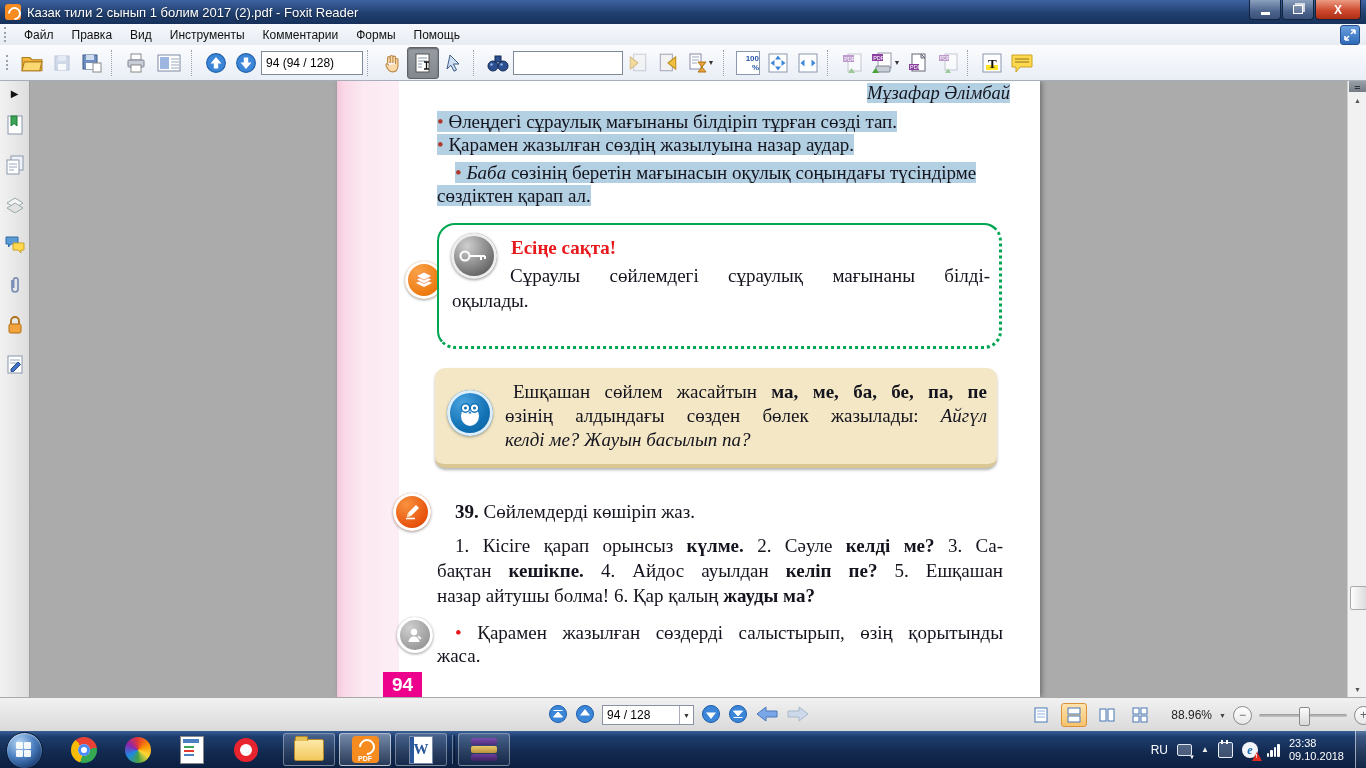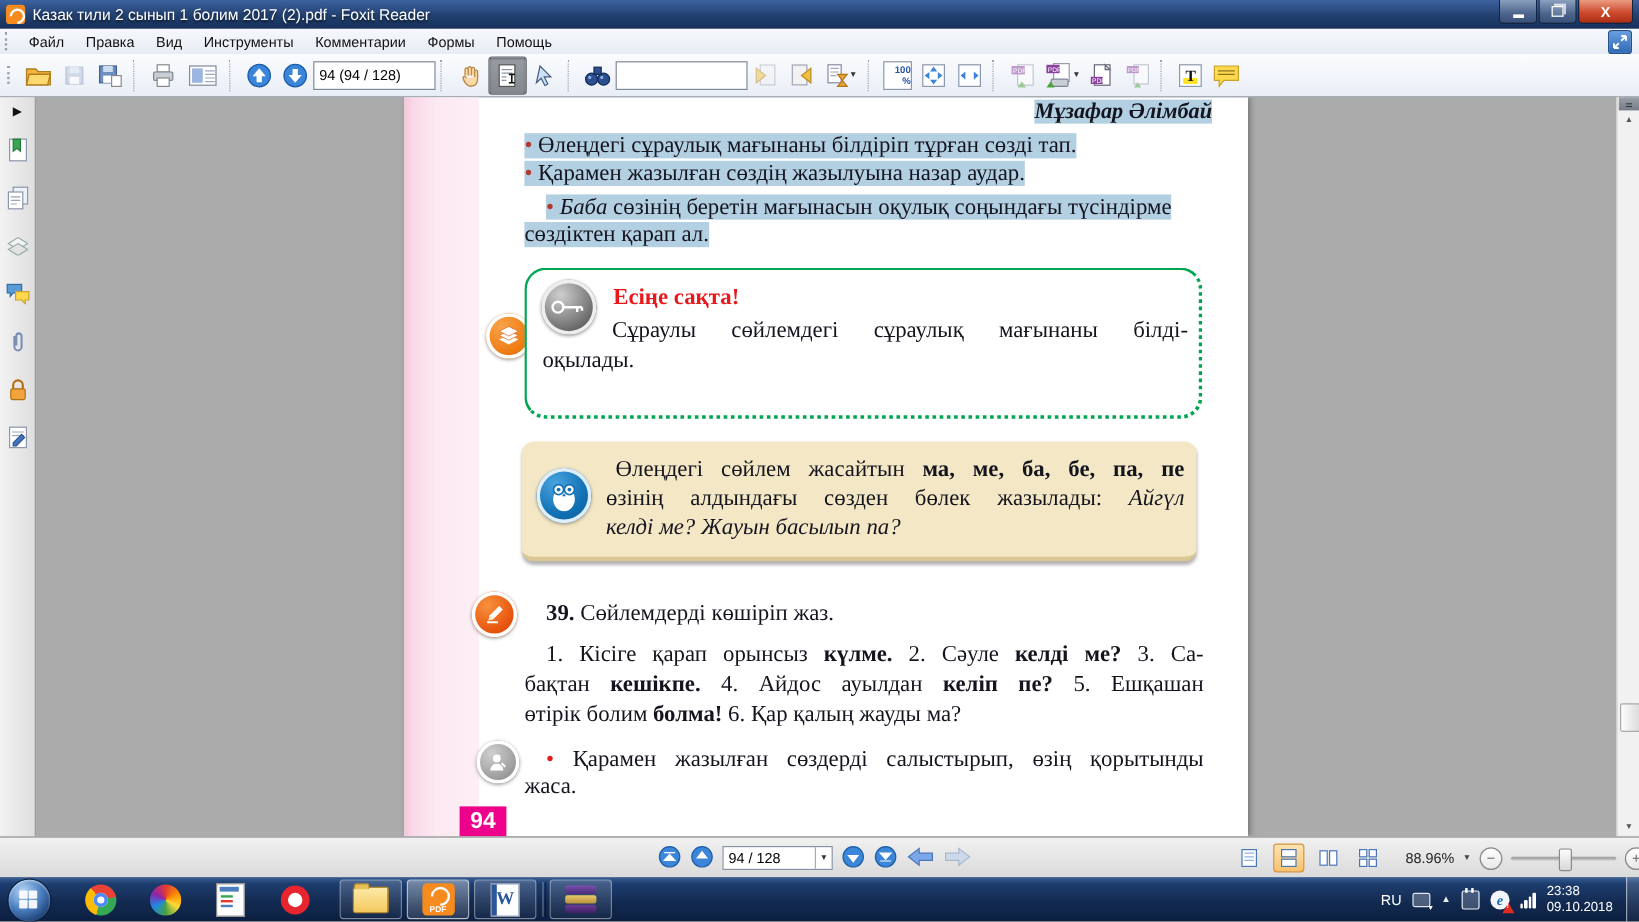--- a/index.html
+++ b/index.html
@@ -51,21 +51,21 @@
 
   
   #docarea{position:absolute;left:30px;top:81px;width:1317px;height:616px;background:#ababab;overflow:hidden}
   #page{position:absolute;left:307px;top:0;width:703px;height:616px;background:#fff;box-shadow:2px 0 5px rgba(0,0,0,.35)}
   #pinkstrip{position:absolute;left:0;top:0;width:62px;height:616px;
     background:linear-gradient(90deg,#f5c6db 0px,#f9d8e7 7px,#fce9f2 26px,#fdeef5 100%)}
   .book{font-family:"Liberation Serif","DejaVu Serif",serif;color:#14141e;font-size:19px}
   .sel{background:#b3cfe2}
   .jl{text-align:justify;text-align-last:justify}
 
-  #author-line{position:absolute;right:30px;top:2px;font-weight:bold;font-style:italic;font-size:18.5px}
+  #author-line{position:absolute;right:30px;top:2px;font-weight:normal;font-style:italic;font-size:18.5px}
   .introline{position:absolute;left:100px;width:570px;line-height:23px;white-space:nowrap}
 
   .badge{position:absolute;border-radius:50%;box-shadow:0 1px 3px rgba(0,0,0,.4), inset 0 0 0 3px #fff}
   #books-badge{left:68px;top:180px;width:38px;height:38px;background:radial-gradient(circle at 35% 30%,#f9a34c,#ef7c12 60%,#d96204)}
   #pencil-badge{left:56px;top:412px;width:38px;height:38px;background:radial-gradient(circle at 35% 30%,#f8923e,#e8550e 60%,#c73d03)}
   #person-badge{left:60px;top:536px;width:36px;height:36px;background:radial-gradient(circle at 35% 30%,#cfcfcf,#9a9a9a 65%,#6f6f6f)}
   .badge svg{position:absolute;left:50%;top:50%;transform:translate(-50%,-50%)}
 
   #remember-box{position:absolute;left:100px;top:142px;width:560px;height:121px;
     border:2.5px solid #00a651;border-right:3px dotted #00a651;border-bottom:3px dotted #00a651;border-radius:18px;background:#fff}
@@ -454,40 +454,40 @@
         <svg width="26" height="28" viewBox="0 0 26 28" style="position:absolute;left:10px;top:9px">
             <ellipse cx="13" cy="17" rx="9" ry="10" fill="#fff"></ellipse>
             <circle cx="8.5" cy="9" r="4.2" fill="#fff" stroke="#1272b5" stroke-width="1.4"></circle>
             <circle cx="17.5" cy="9" r="4.2" fill="#fff" stroke="#1272b5" stroke-width="1.4"></circle>
             <circle cx="8.5" cy="9" r="1.6" fill="#1272b5"></circle>
             <circle cx="17.5" cy="9" r="1.6" fill="#1272b5"></circle>
             <path d="M13 12l-1.6 2.6h3.2z" fill="#1272b5"></path>
           </svg>
       </div>
       <div id="rule-body">
-        <div class="l0 jl"><span>Өлеңдегі сөйлем жасайтын </span><span style="font-weight: bold;">ма, ме, ба, бе, па, пе</span></div>
+        <div class="l0 jl"><span>Ешқашан сөйлем жасайтын </span><span style="font-weight: bold;">ма, ме, ба, бе, па, пе</span></div>
         <div class="jl"><span>өзінің алдындағы сөзден бөлек жазылады: </span><span style="font-style: italic;">Айгүл</span></div>
         <div><span style="font-style: italic;">келді ме? Жауын басылып па?</span></div>
       </div>
     </div>
 
     <div id="pencil-badge" class="badge">
       <svg width="18" height="18" viewBox="0 0 18 18">
           <path d="M4 14l1-4 8-8 3 3-8 8z" fill="#fff"></path>
           <path d="M4 14l4-1-3-3z" fill="#ffe0b8"></path>
           <path d="M3 15.5h9" stroke="#fff" stroke-width="1.6"></path>
         </svg>
     </div>
 
     <div id="ex-heading"><span style="font-weight: bold;">39.</span><span> Сөйлемдерді көшіріп жаз.</span></div>
 
     <div id="sentences">
       <div class="l0 jl"><span>1. Кісіге қарап орынсыз </span><span style="font-weight: bold;">күлме.</span><span> 2. Сәуле </span><span style="font-weight: bold;">келді ме?</span><span> 3. Са-</span></div>
       <div class="jl"><span>бақтан </span><span style="font-weight: bold;">кешікпе.</span><span> 4. Айдос ауылдан </span><span style="font-weight: bold;">келіп пе?</span><span> 5. Ешқашан</span></div>
-      <div><span>өтірік болим </span><span style="font-weight: bold;">болма!</span><span> 6. Қар қалың </span><span style="font-weight: normal; margin-top: 22px;">жауды ма?</span></div>
+      <div><span>назар айтушы </span><span style="font-weight: normal;">болма!</span><span> 6. Қар қалың </span><span style="font-weight: bold; margin-top: 22px;">жауды ма?</span></div>
     </div>
 
     <div id="person-badge" class="badge">
       <svg width="18" height="18" viewBox="0 0 18 18">
           <circle cx="8" cy="6" r="3.2" fill="#fff"></circle>
           <path d="M2.5 16c.5-4 3-5.5 5.5-5.5s5 1.5 5.5 5.5z" fill="#fff"></path>
           <path d="M12 10l3 3" stroke="#fff" stroke-width="1.6"></path>
         </svg>
     </div>
 

